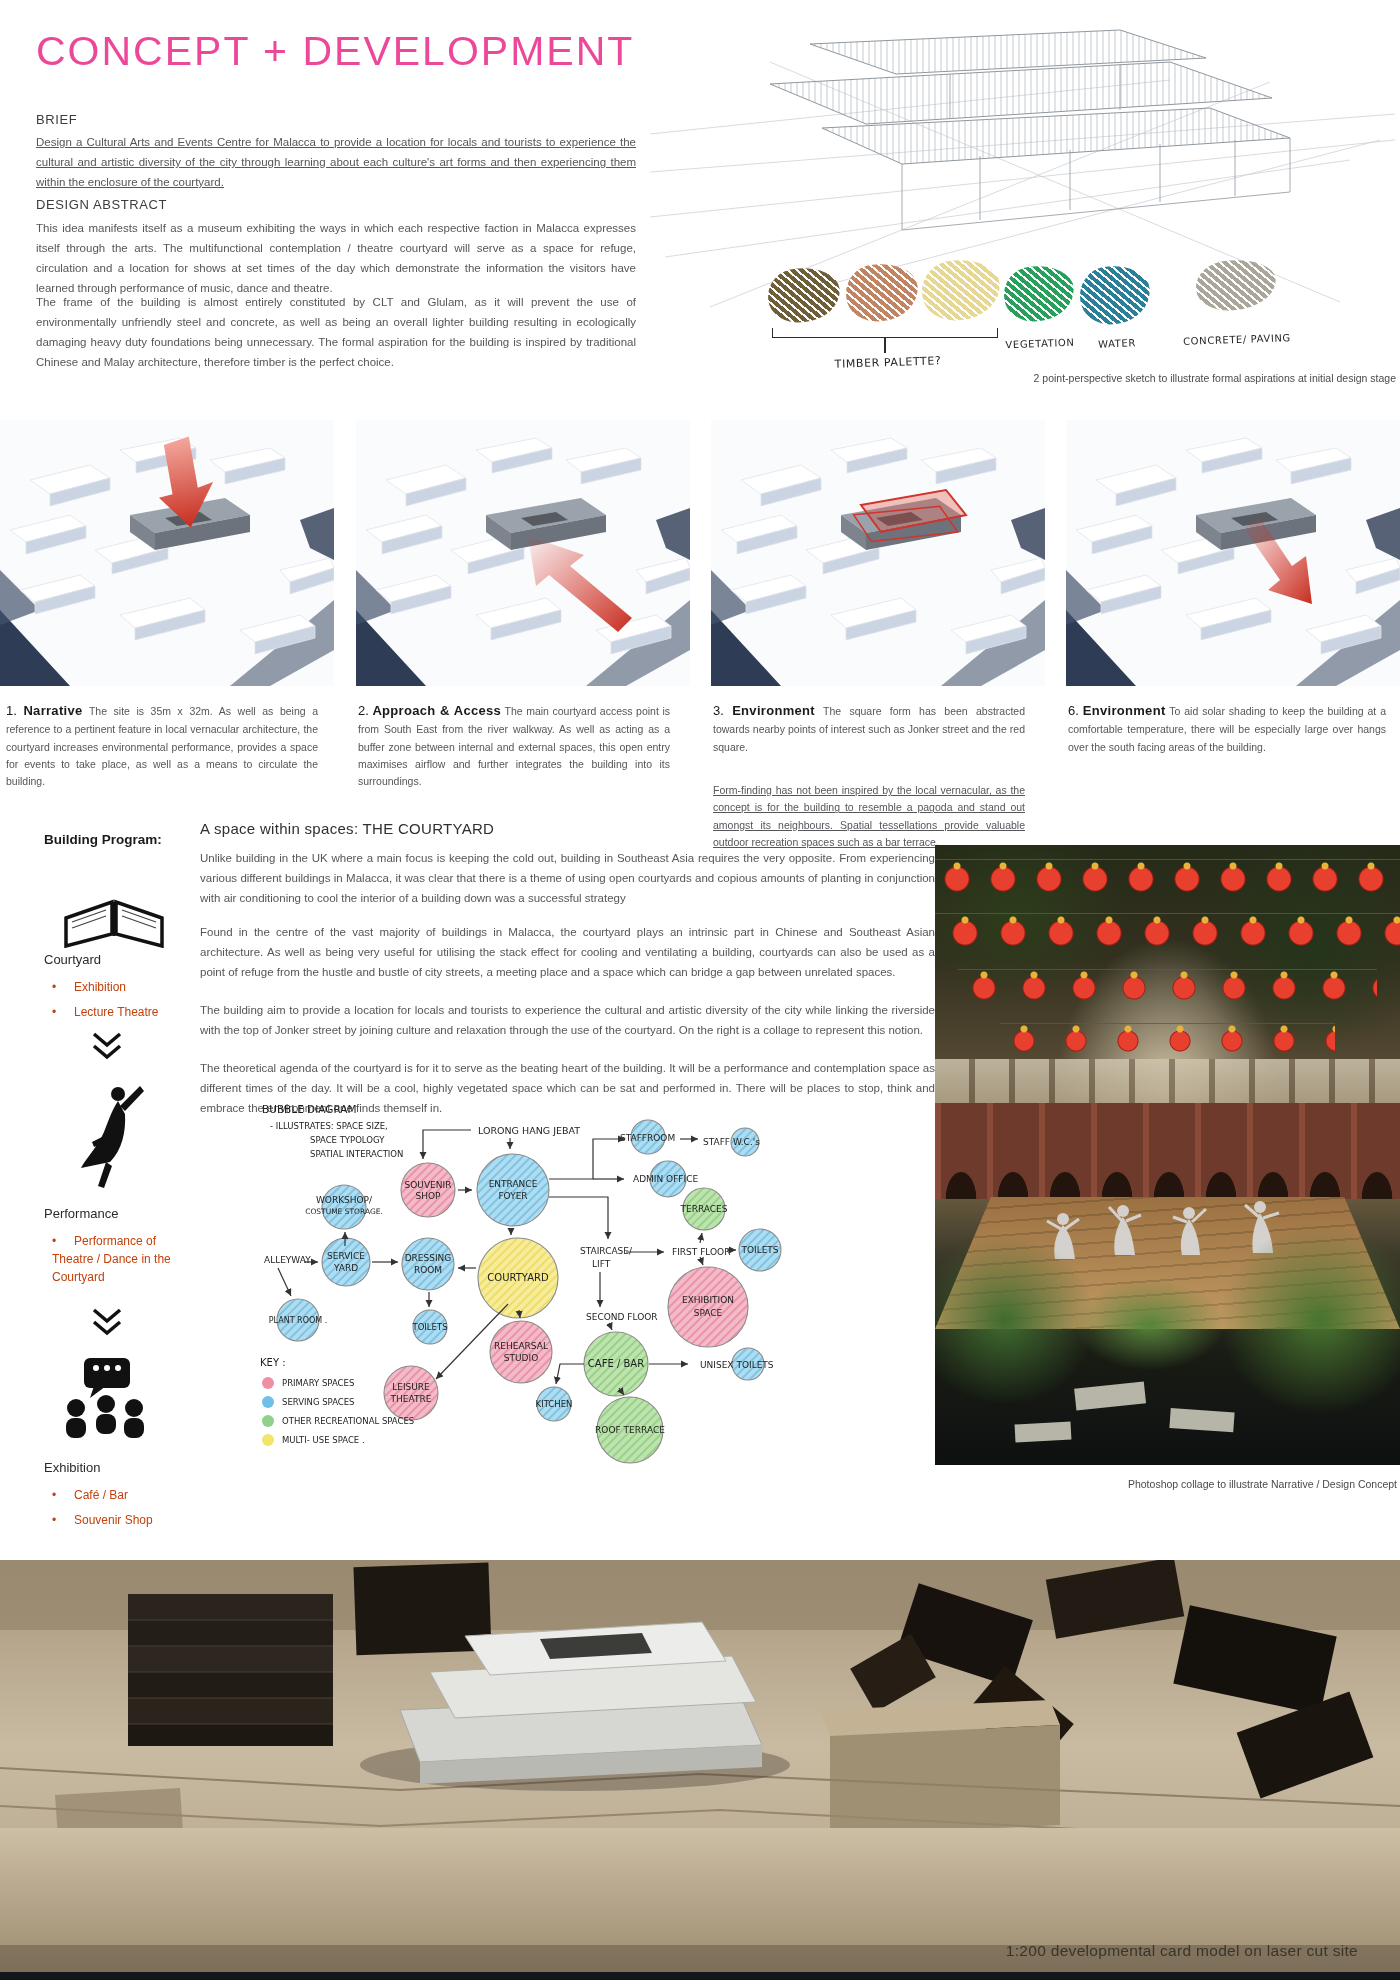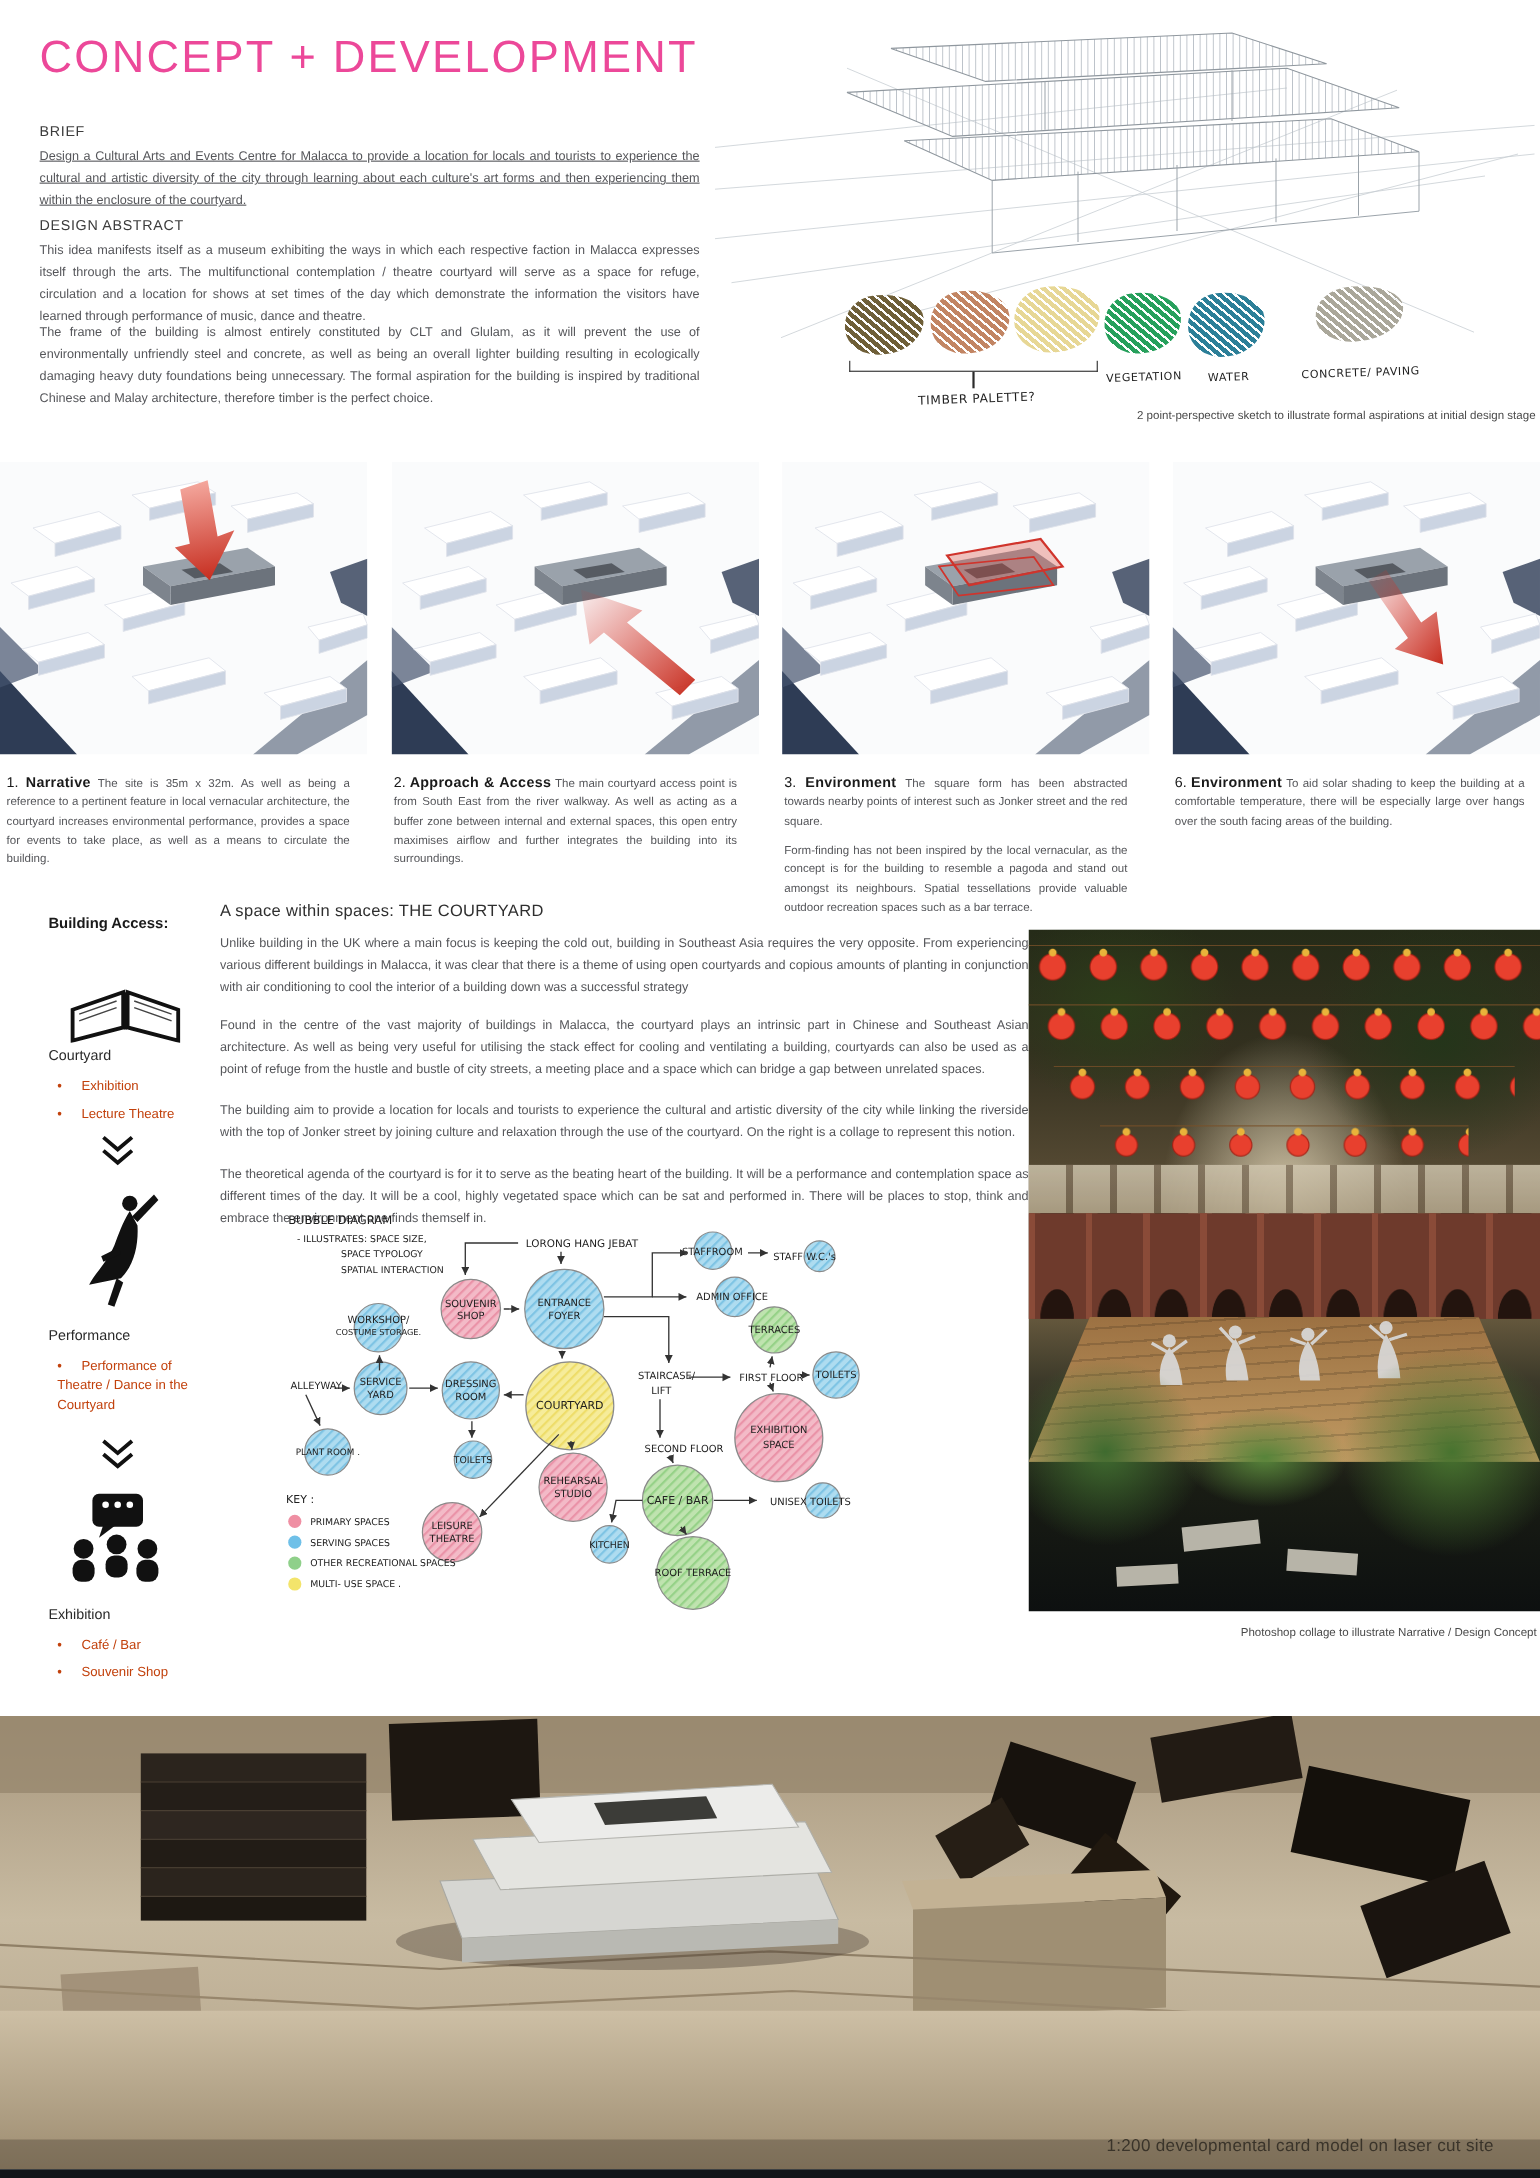--- a/index.html
+++ b/index.html
@@ -160,29 +160,29 @@
     <span class="cap-num">2.</span>
     <span class="cap-title">Approach &amp; Access</span>
     <span>The main courtyard access point is from South East from the river walkway. As well as acting as a buffer zone between internal and external spaces, this open entry maximises airflow and further integrates the building into its surroundings.</span>
   </div>
   <div class="abs cap" style="left:713px; top:700px; width:312px;">
     <div>
       <span class="cap-num">3.</span>
       <span class="cap-title">Environment</span>
       <span>The square form has been abstracted towards nearby points of interest such as Jonker street and the red square.</span>
     </div>
-    <div style="margin-top:9px;">Form-finding has not been inspired by the local vernacular, as the concept is for the building to resemble a pagoda and stand out amongst its neighbours. Spatial tessellations provide valuable outdoor recreation spaces such as a bar terrace.</div>
+    <div style="margin-top:26px;text-decoration:underline;">Form-finding has not been inspired by the local vernacular, as the concept is for the building to resemble a pagoda and stand out amongst its neighbours. Spatial tessellations provide valuable outdoor recreation spaces such as a bar terrace.</div>
   </div>
   <div class="abs cap" style="left:1068px; top:700px; width:318px;">
     <span class="cap-num">6.</span>
     <span class="cap-title">Environment</span>
     <span>To aid solar shading to keep the building at a comfortable temperature, there will be especially large over hangs over the south facing areas of the building.</span>
   </div>
 
-  <div class="abs prog-head" style="left:44px; top:832px;">Building Access:</div>
+  <div class="abs prog-head" style="left:44px; top:832px;">Building Program:</div>
 
   <svg class="abs" style="left:58px; top:882px;" width="112" height="66" viewBox="0 0 112 66">
     <polygon points="8,36 54,20 54,52 8,64" fill="#ffffff" stroke="#111" stroke-width="3.5"></polygon>
     <polygon points="104,36 58,20 58,52 104,64" fill="#ffffff" stroke="#111" stroke-width="3.5"></polygon>
     <line x1="56" y1="20" x2="56" y2="54" stroke="#111" stroke-width="3"></line>
     <path d="M14 40 L48 28 M14 46 L48 34 M64 28 L98 40 M64 34 L98 46" stroke="#444" stroke-width="1.3" fill="none"></path>
   </svg>
   <div class="abs prog-sub" style="left:44px; top:952px;">Courtyard</div>
   <div class="abs prog-li" style="left:52px; top:978px;"><span class="bullet">•</span><span>Exhibition</span></div>
   <div class="abs prog-li" style="left:52px; top:1003px;"><span class="bullet">•</span><span>Lecture Theatre</span></div>

